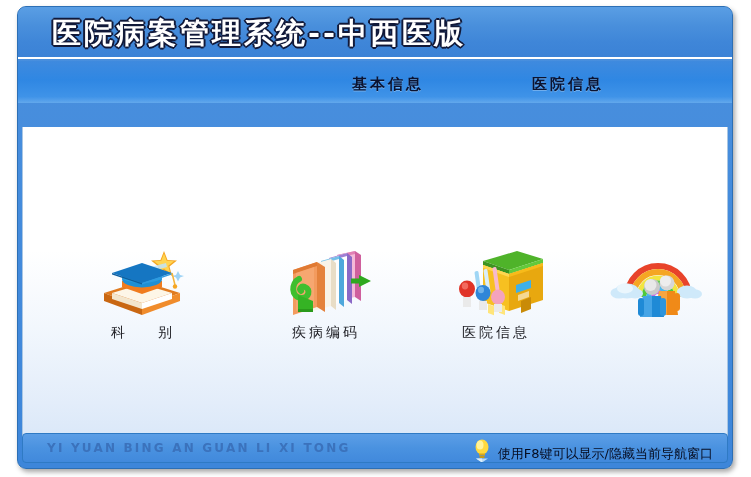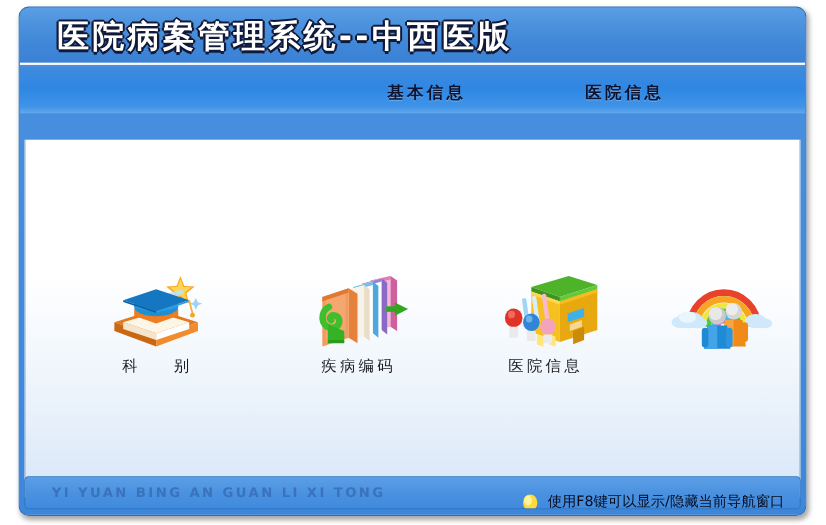--- a/index.html
+++ b/index.html
@@ -165,24 +165,24 @@
     top: 7px;
     font-size: 12px;
     font-weight: bold;
     letter-spacing: 2.2px;
     color: #3b72bc;
     white-space: nowrap;
   }
   .status-hint-wrap {
     position: absolute;
     right: 14px;
-    top: 13px;
+    top: 1px;
     height: 28px;
     display: flex;
-    align-items: flex-start;
+    align-items: flex-end;
   }
   .bulb {
     width: 20px;
     height: 26px;
     margin-right: 6px;
     display: block;
   }
   .status-hint {
     font-size: 13px;
     color: #060c20;

